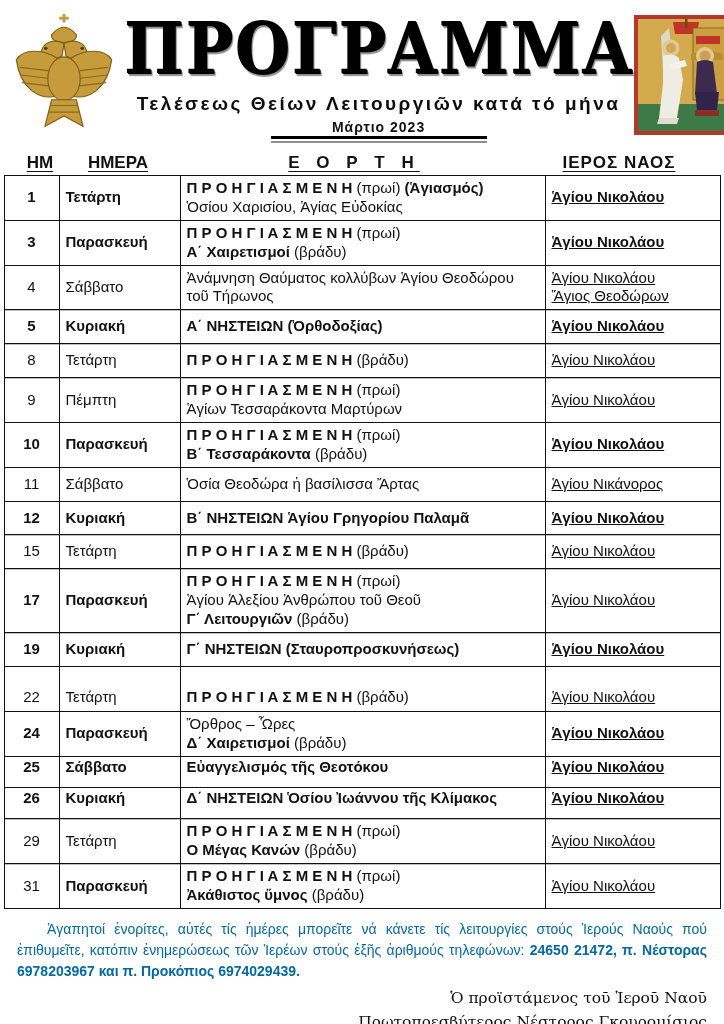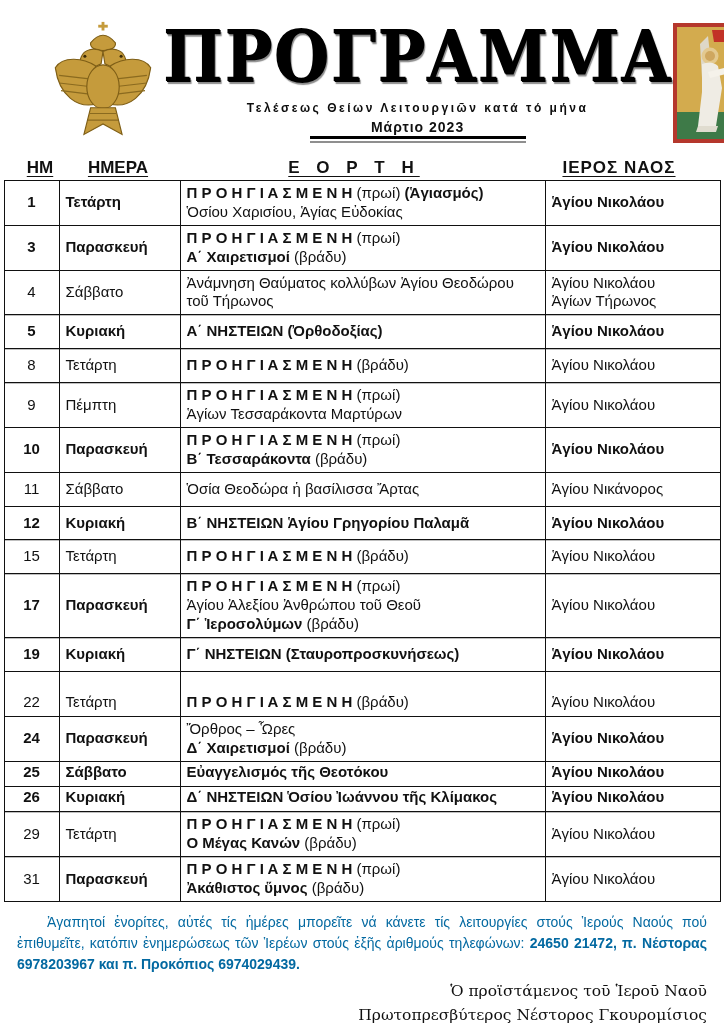--- a/index.html
+++ b/index.html
@@ -4,32 +4,32 @@
 <style>
   html,body{margin:0;padding:0;background:#ffffff;}
   body{
     width:724px;height:1024px;overflow:hidden;color:#111;
     font-family:"Liberation Sans",sans-serif;
     -webkit-font-smoothing:antialiased;
   }
   .page{width:724px;height:1024px;position:relative;background:#fff;}
 
   
-  .hdr{display:flex;align-items:flex-start;justify-content:space-between;padding:16px 4px 0 6px;margin-left:39px;}
+  .hdr{display:flex;align-items:flex-start;justify-content:space-between;padding:8px 4px 0 6px;}
   .eagle-wrap{width:118px;flex:0 0 118px;padding-top:4px;}
   .icon-wrap{width:110px;flex:0 0 110px;padding-top:6px;}
   .hdr-center{flex:1;text-align:center;padding-top:6px;}
   .big-title{
     font-family:"DejaVu Serif",serif;font-weight:900;font-style:normal;
     font-size:63px;line-height:1.0;letter-spacing:2px;color:#000;
     transform:scaleY(1.12);transform-origin:top center;white-space:nowrap;
     text-shadow:1px 1px 0 #000, 2px 2px 1px rgba(0,0,0,.45);
   }
   .subtitle{
-    margin-top:16px;font-weight:bold;font-size:12px;letter-spacing:2.5px;color:#0d0d0d;
+    margin-top:16px;font-weight:bold;font-size:19px;letter-spacing:2.5px;color:#0d0d0d;
     white-space:nowrap;
   }
   .month{margin-top:4px;font-weight:bold;font-size:14px;letter-spacing:1px;}
   .month-rule{width:216px;margin:1px auto 0 auto;border-top:3px solid #000;border-bottom:2.5px solid #8f8f8f;height:2px;}
 
   
   .colhdr{display:flex;width:688px;margin:10px auto 2px auto;font-weight:bold;font-size:17px;}
   .colhdr .c{text-align:center;}
   .colhdr .u{text-decoration:underline;text-underline-offset:3px;}
   .ch-day{width:44px;}
@@ -40,25 +40,25 @@
   
   table.prog{width:688px;margin:2px auto 0 auto;border-collapse:collapse;table-layout:fixed;}
   table.prog td{
     border:1.7px solid #111;vertical-align:middle;
     font-size:15px;line-height:1.26;padding:3px 6px;
     box-shadow:0 1px 0 rgba(0,0,0,.25);
   }
   td.c-day{width:42px;text-align:center;}
   td.c-weekday{width:108px;}
   td.c-feast{width:352px;}
-  td.c-church{width:162px;}
+  td.c-church{width:162px;text-decoration:underline;}
   .b{font-weight:bold;}
   tr.t td{padding-top:7px;padding-bottom:7px;}
   tr.m td{padding-top:21px;padding-bottom:4px;}
-  tr.s td{padding-top:1.5px;padding-bottom:4px;}
+  tr.s td{padding-top:1.5px;padding-bottom:10px;}
 
   
   .notice{
     width:690px;margin:10px auto 0 auto;font-size:14px;line-height:1.5;
     text-align:justify;text-indent:30px;color:#0369a1;
   }
   .signature{
     width:690px;margin:4px auto 0 auto;text-align:right;
     font-family:"DejaVu Serif",serif;font-size:15.5px;line-height:1.55;color:#101010;
   }
@@ -155,21 +155,21 @@
         </tr>
         <tr>
           <td class="c-day">4</td>
           <td class="c-weekday">Σάββατο</td>
           <td class="c-feast">
             <div><span>Ἀνάμνηση Θαύματος κολλύβων Ἁγίου Θεοδώρου</span></div>
             <div><span>τοῦ Τήρωνος</span></div>
           </td>
           <td class="c-church">
             <div>Ἁγίου Νικολάου</div>
-            <div>Ἁγίων Τήρωνος</div>
+            <div>Ἅγιος Θεοδώρων</div>
           </td>
         </tr>
         <tr class="t">
           <td class="c-day b">5</td>
           <td class="c-weekday b">Κυριακή</td>
           <td class="c-feast">
             <div><span class="b">Α΄ ΝΗΣΤΕΙΩΝ  (Ὀρθοδοξίας)</span></div>
           </td>
           <td class="c-church">
             <div class="b">Ἁγίου Νικολάου</div>
@@ -236,21 +236,21 @@
           <td class="c-church">
             <div>Ἁγίου Νικολάου</div>
           </td>
         </tr>
         <tr>
           <td class="c-day b">17</td>
           <td class="c-weekday b">Παρασκευή</td>
           <td class="c-feast">
             <div><span class="b">Π Ρ Ο Η Γ Ι Α Σ Μ Ε Ν Η</span><span> (πρωί)</span></div>
             <div><span>Ἁγίου Ἀλεξίου Ἀνθρώπου τοῦ Θεοῦ</span></div>
-            <div><span class="b">Γ΄ Ἱεροσολύμων</span><span> (βράδυ)</span></div>
+            <div><span class="b">Γ΄ Λειτουργιῶν</span><span> (βράδυ)</span></div>
           </td>
           <td class="c-church">
             <div>Ἁγίου Νικολάου</div>
           </td>
         </tr>
         <tr class="t">
           <td class="c-day b">19</td>
           <td class="c-weekday b">Κυριακή</td>
           <td class="c-feast">
             <div><span class="b">Γ΄ ΝΗΣΤΕΙΩΝ   (Σταυροπροσκυνήσεως)</span></div>

